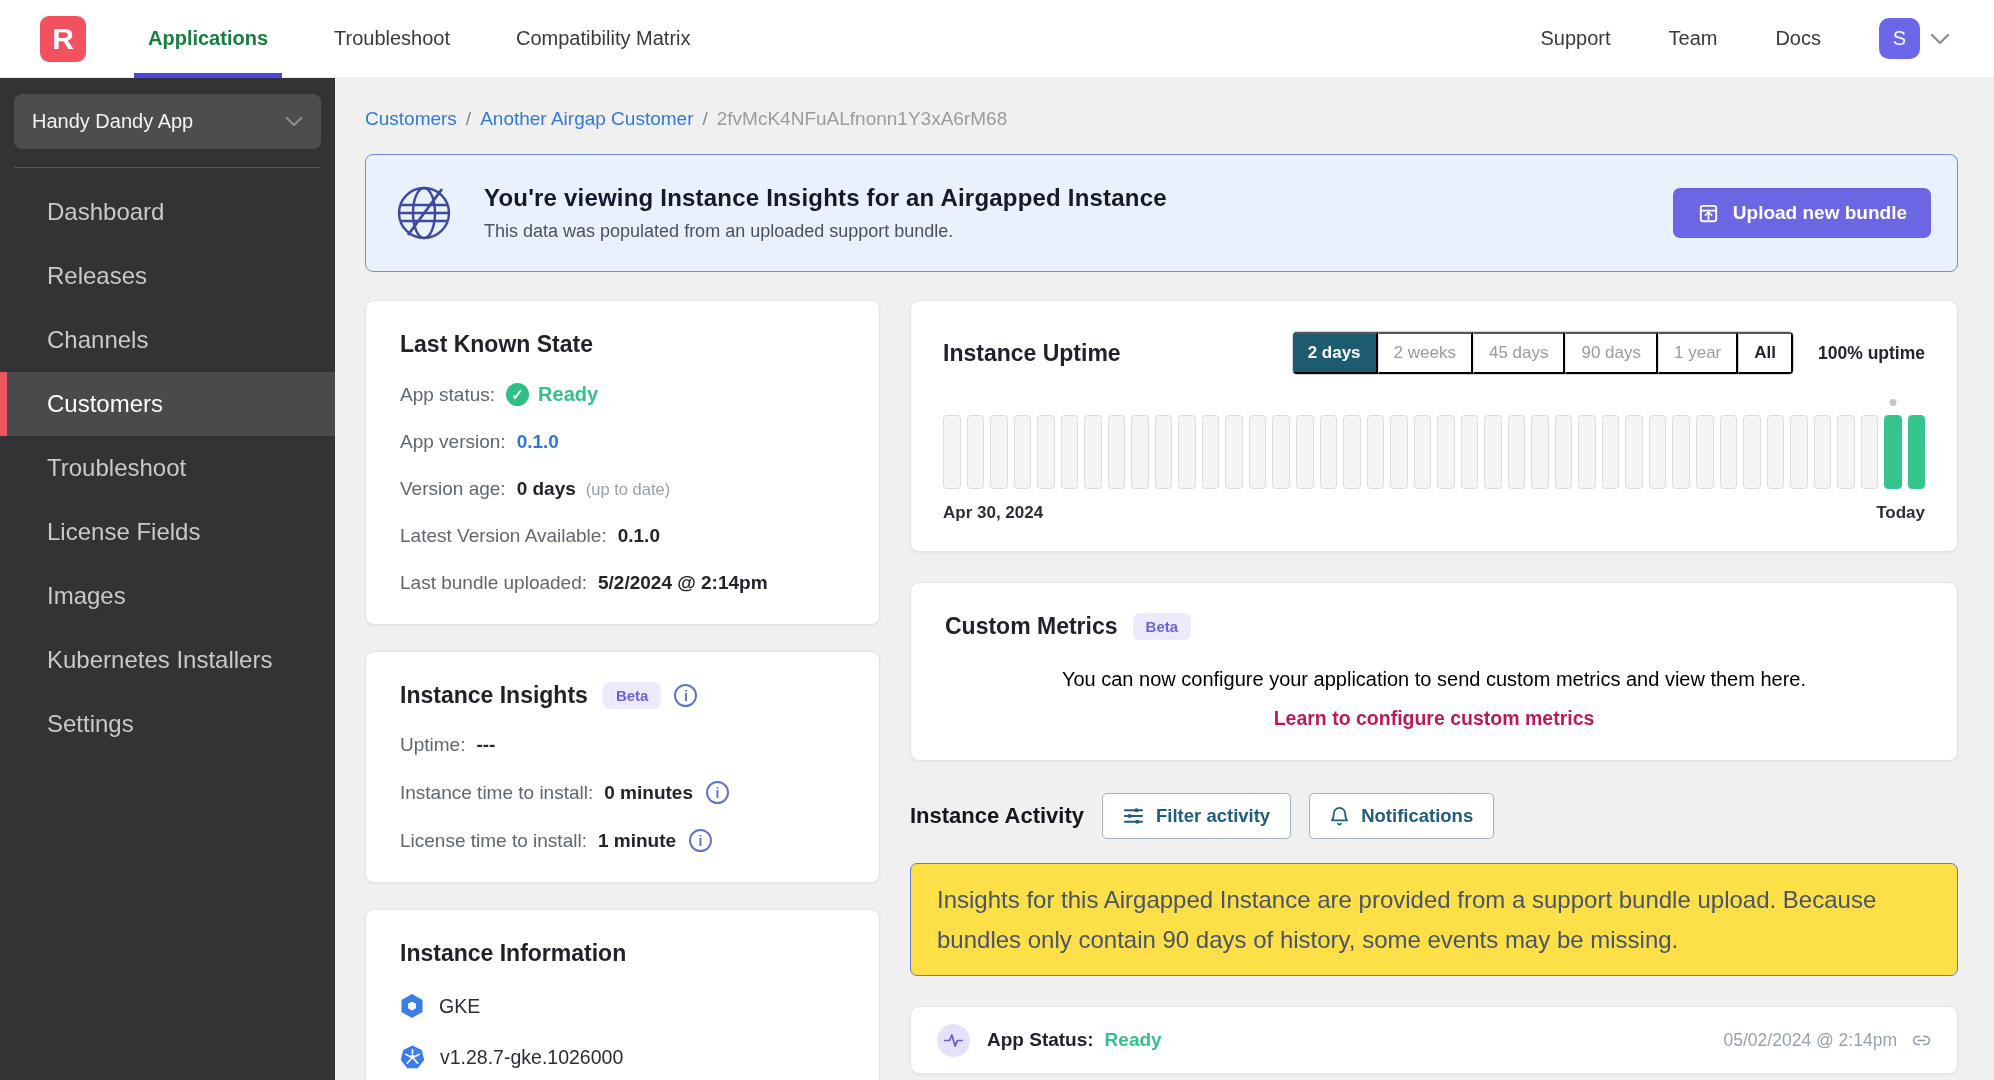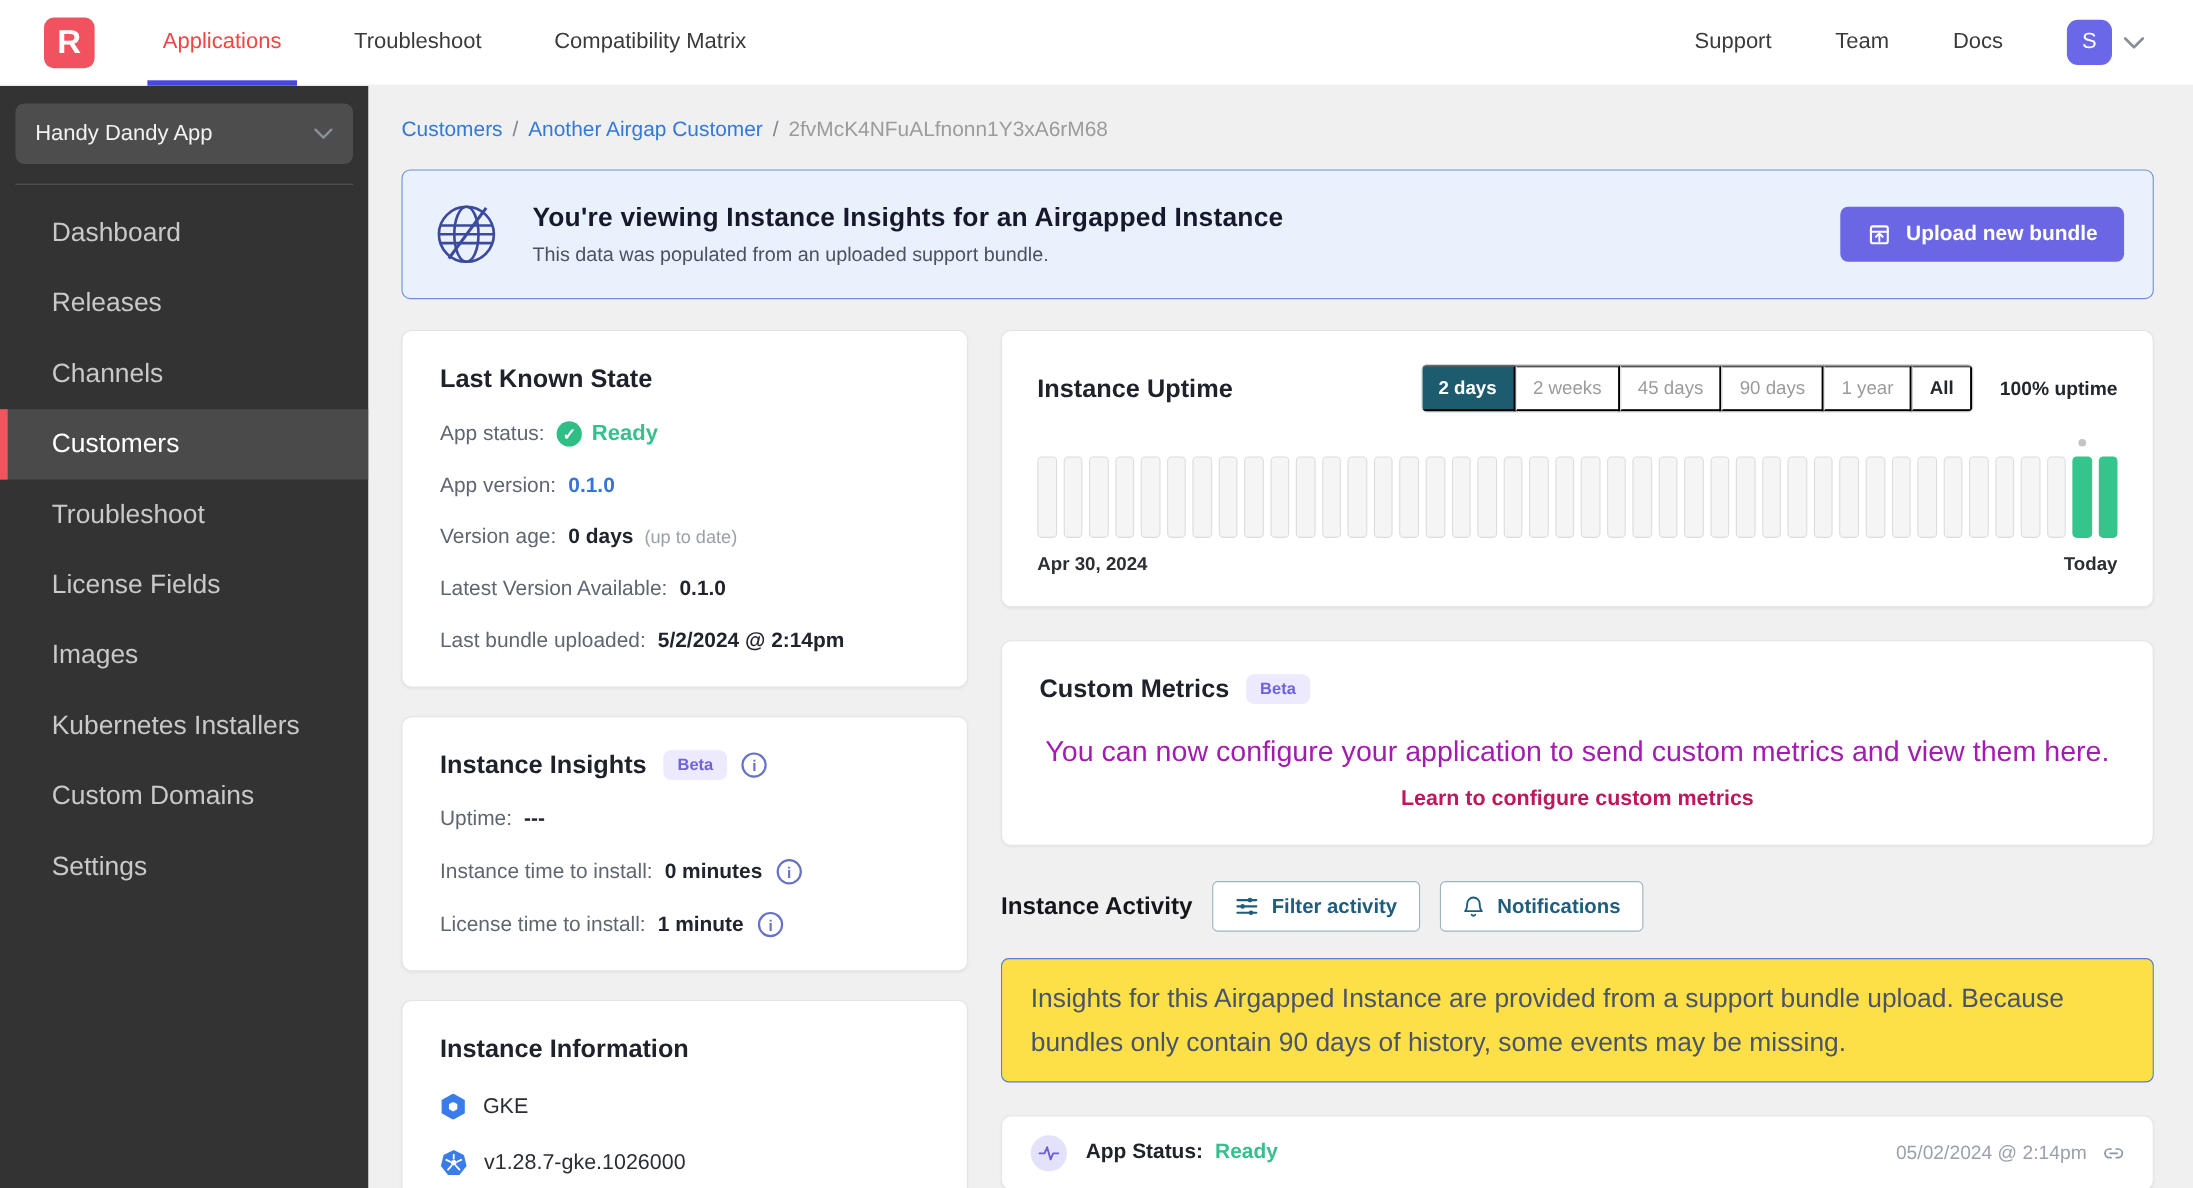--- a/index.html
+++ b/index.html
@@ -4,21 +4,21 @@
 <style>
   * { margin:0; padding:0; box-sizing:border-box; }
   body { background:#d8d8d8; font-family:"Liberation Sans", sans-serif; }
   .app { width:1994px; height:1080px; overflow:hidden; position:relative; background:#f0f0f0; }
 
   
   .topnav { height:78px; background:#fff; border-bottom:1px solid #ececec; display:flex; align-items:center; padding:0 44px 0 40px; position:relative; z-index:3; }
   .logo { width:46px; height:46px; background:#f2525f; border-radius:9px; color:#fff; font-weight:700; font-size:30px; display:flex; align-items:center; justify-content:center; }
   .nav-items { display:flex; margin-left:62px; gap:66px; height:78px; align-items:center; }
   .nav-item { font-size:20px; color:#3a3a3a; height:100%; display:flex; align-items:center; position:relative; cursor:pointer; white-space:nowrap; }
-  .nav-item.active { font-weight:400; color:#ef4444; }
+  .nav-item.active { font-weight:700; color:#15803d; }
   .nav-item.active::after { content:""; position:absolute; left:-14px; right:-14px; bottom:0; height:5px; background:#4946e1; }
   .nav-right { margin-left:auto; display:flex; align-items:center; gap:58px; }
   .avatar-wrap { display:flex; align-items:center; gap:10px; cursor:pointer; }
   .avatar { width:41px; height:41px; border-radius:10px; background:#6a68e8; color:#fff; font-size:20px; display:flex; align-items:center; justify-content:center; }
   .chev { stroke:#8a8f98; stroke-width:2.4; fill:none; stroke-linecap:round; stroke-linejoin:round; }
 
   
   .body-row { display:flex; height:1002px; }
   .sidebar { width:335px; flex-shrink:0; background:#333333; padding-top:16px; }
   .main { flex:1; background:#f0f0f0; padding:30px 36px 0 30px; overflow:hidden; }
@@ -75,21 +75,21 @@
   .uptime-pct { margin-left:24px; font-size:17.5px; font-weight:600; color:#23262d; white-space:nowrap; }
   .bars { display:flex; gap:6px; margin-top:40px; height:74px; align-items:stretch; }
   .ubar { flex:1; border-radius:4px; background:#f5f5f5; border:1px solid #dcdcdc; position:relative; cursor:pointer; }
   .ubar.up { background:#35c48b; border-color:#35c48b; }
   .ubar.marker::before { content:""; position:absolute; top:-17px; left:50%; transform:translateX(-50%); width:7px; height:7px; border-radius:50%; background:#c4c4c4; }
   .bar-labels { display:flex; justify-content:space-between; font-size:17px; font-weight:600; color:#2b2e33; margin-top:14px; }
 
   
   .metrics-card { margin-top:30px; }
   .metrics-body { text-align:center; margin-top:28px; }
-  .metrics-text { font-size:26px; color:#a21caf; }
+  .metrics-text { font-size:20px; color:#000000; }
   .metrics-link { display:inline-block; margin-top:16px; font-size:19.5px; font-weight:700; color:#be185d; cursor:pointer; }
 
   
   .activity-head { margin-top:32px; display:flex; align-items:center; gap:18px; }
   .activity-title { font-size:22px; font-weight:800; color:#14161c; }
   .activity-btn { display:flex; align-items:center; gap:12px; background:#fff; border:1px solid #9db4bf; border-radius:5px; height:46px; padding:0 20px; font-size:18.5px; color:#1f5d7e; font-weight:600; cursor:pointer; font-family:inherit; }
   .note-box { margin-top:24px; background:#fde047; border:1px solid #5a7fd0; border-radius:7px; padding:16px 26px; font-size:24px; color:#49536a; line-height:1.65; }
   .event-row { margin-top:17px; background:#fff; border:1px solid #e6e6e6; border-radius:9px; height:68px; display:flex; align-items:center; padding:0 26px; box-shadow:0 1px 3px rgba(0,0,0,.05); }
   .event-row.first { margin-top:30px; }
   .event-icon { width:33px; height:33px; border-radius:50%; background:#e4e2fa; display:flex; align-items:center; justify-content:center; margin-right:17px; flex-shrink:0; }
@@ -139,21 +139,20 @@
       </div>
       <div class="sidebar-divider"></div>
       <div class="side-item">Dashboard</div>
       <div class="side-item">Releases</div>
       <div class="side-item">Channels</div>
       <div class="side-item active">Customers</div>
       <div class="side-item">Troubleshoot</div>
       <div class="side-item">License Fields</div>
       <div class="side-item">Images</div>
       <div class="side-item">Kubernetes Installers</div>
-      <div class="side-item">Custom Domains</div>
       <div class="side-item">Settings</div>
     </aside>
 
     <main class="main">
 
       <div class="breadcrumb">
         <span class="crumb-link">Customers</span>
         <span class="crumb-sep">/</span>
         <span class="crumb-link">Another Airgap Customer</span>
         <span class="crumb-sep">/</span>

